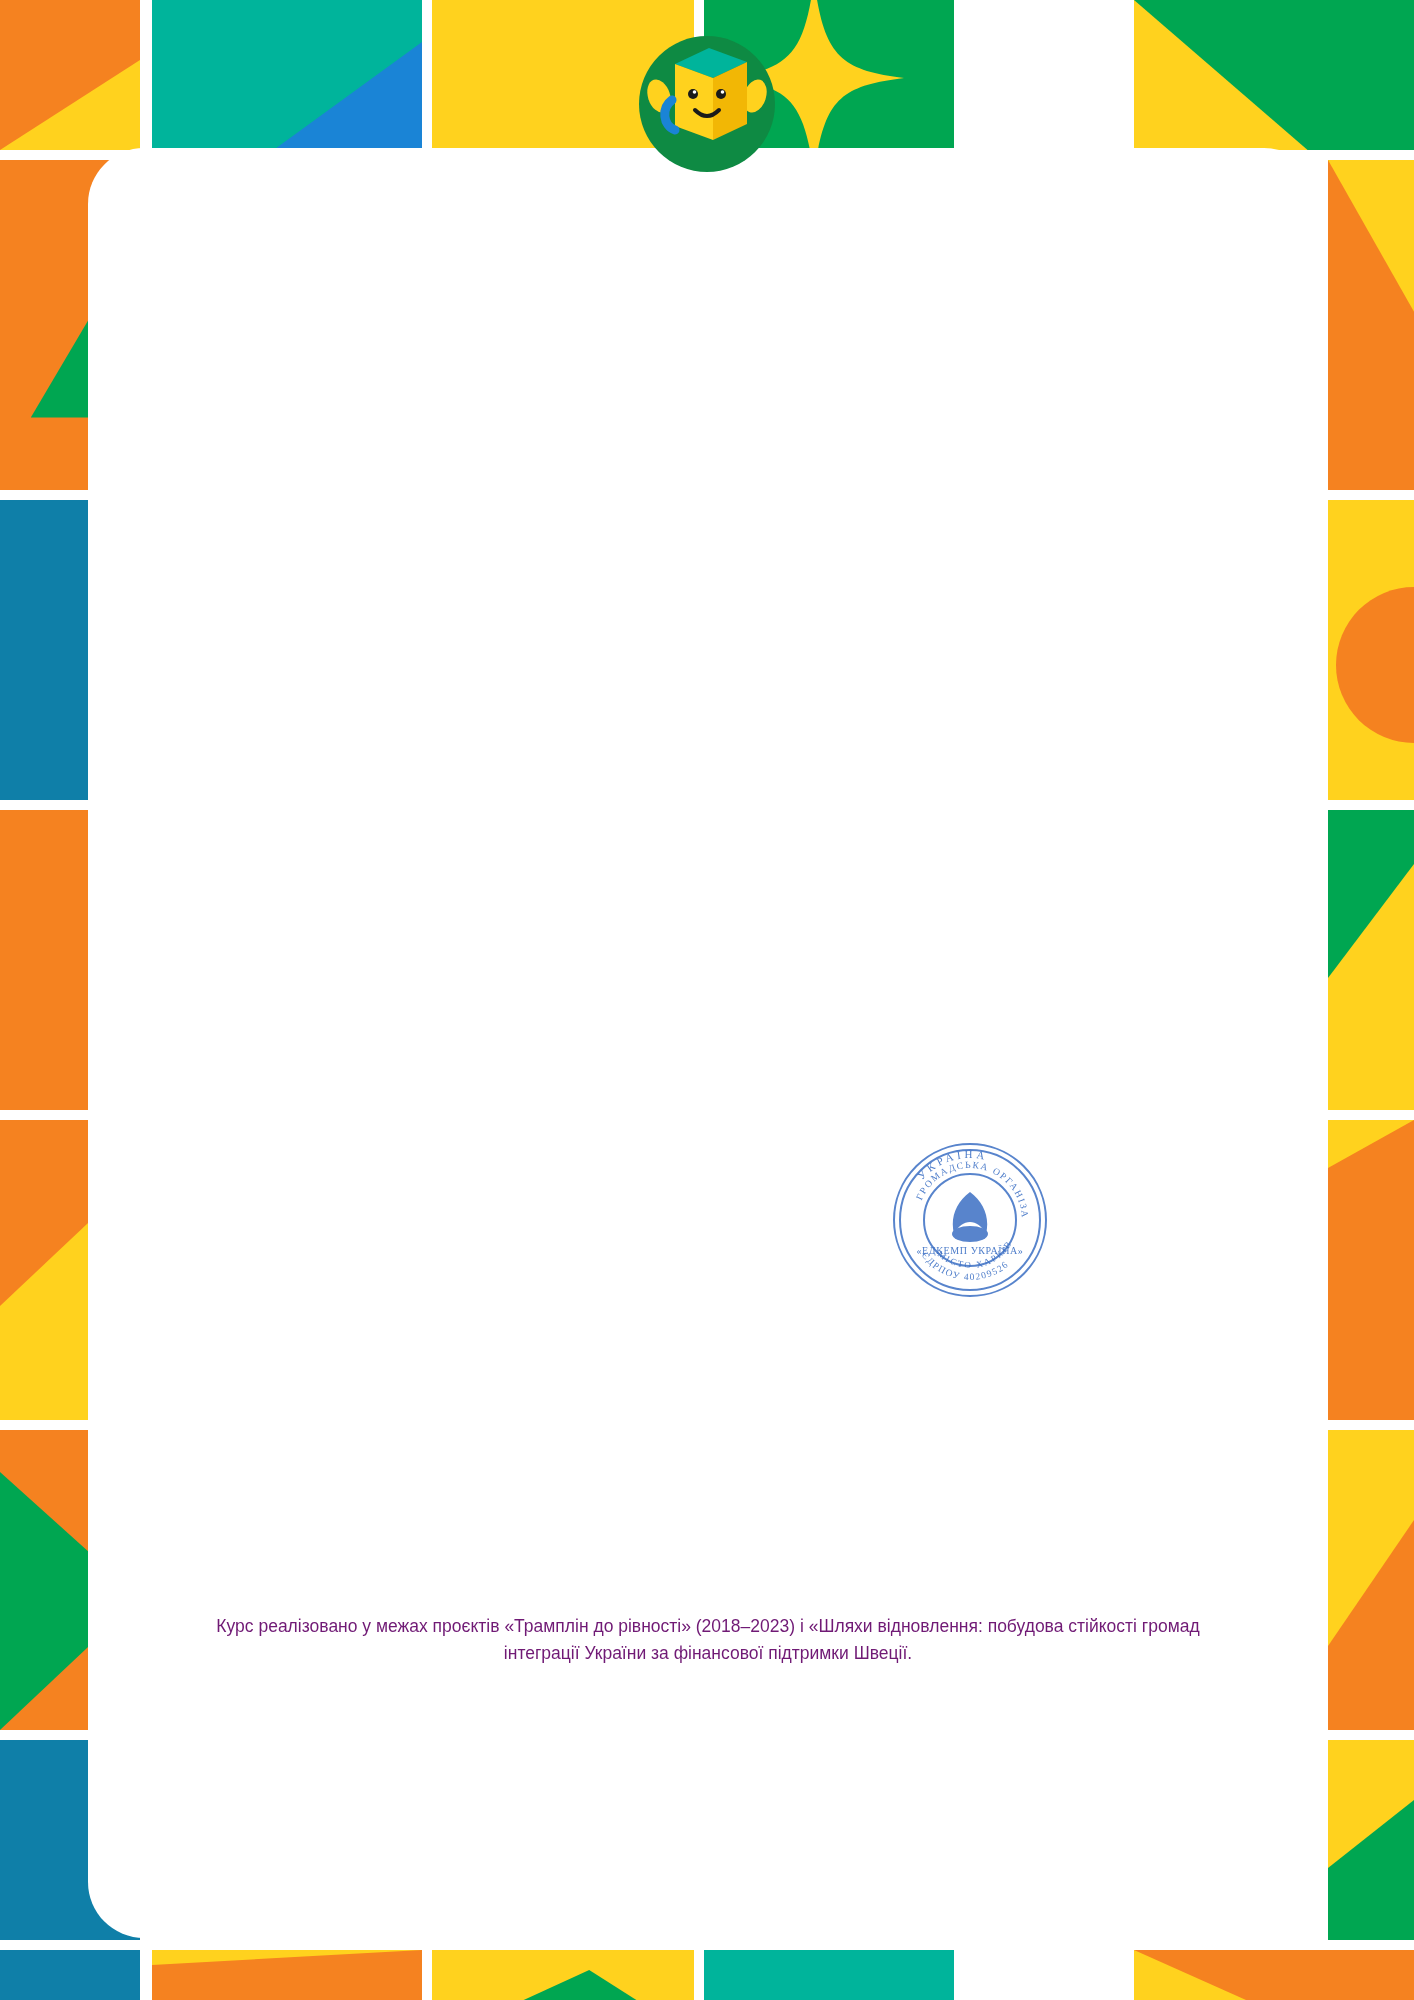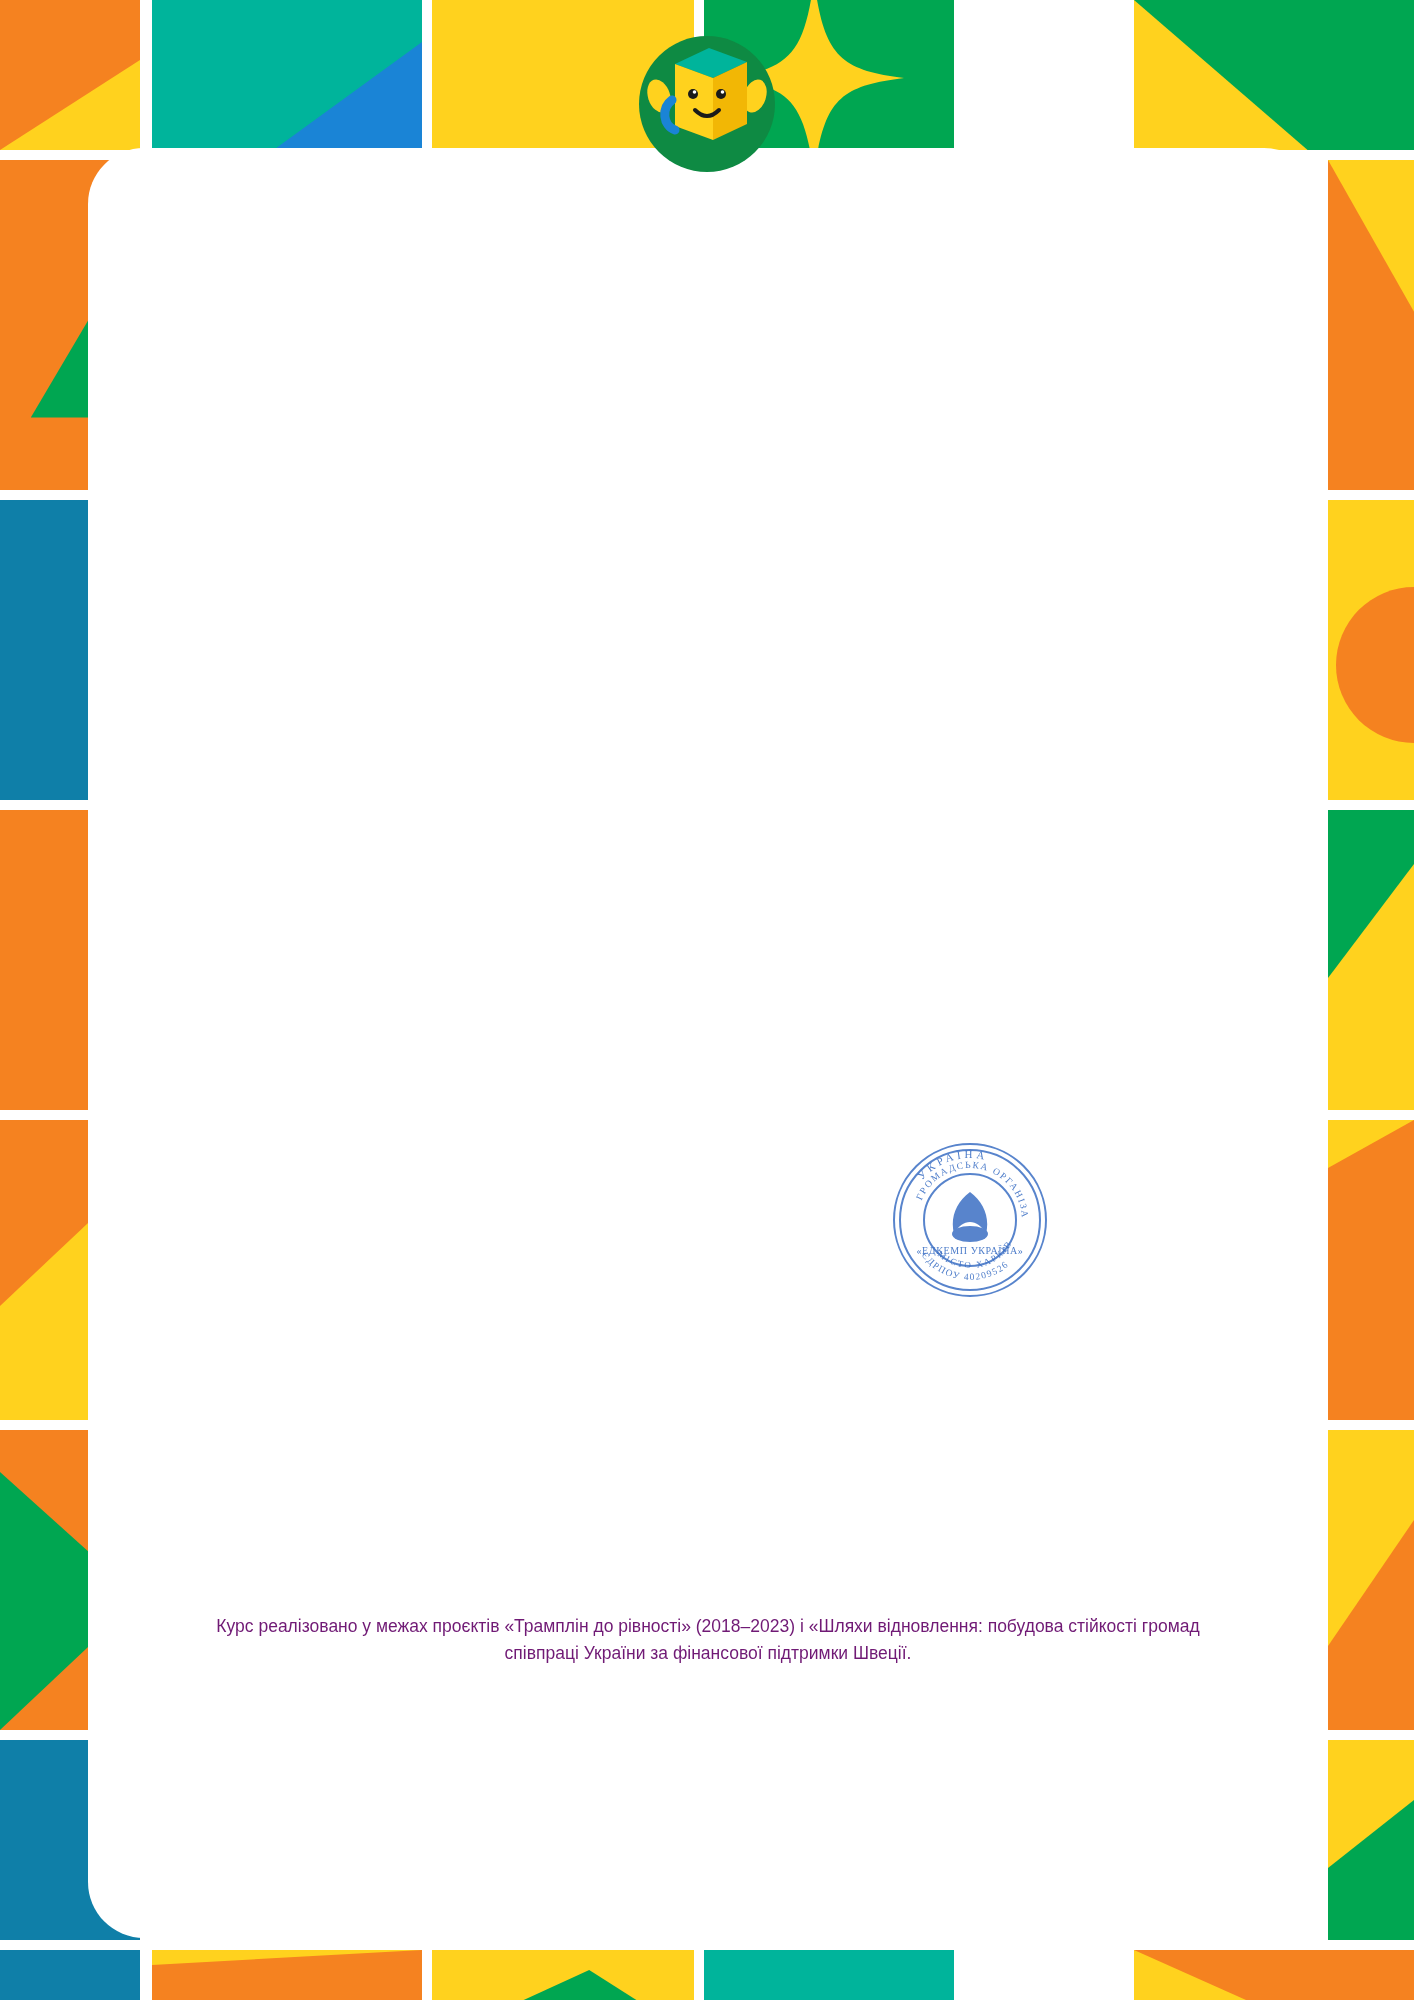--- a/index.html
+++ b/index.html
@@ -217,14 +217,14 @@
     <g opacity="0.85" fill="#3b6fc4">
       <path d="M90 62 C76 72, 70 88, 74 104 C78 96, 84 92, 90 92 C96 92, 102 96, 106 104 C110 88, 104 72, 90 62 Z"></path>
       <ellipse cx="90" cy="104" rx="18" ry="8"></ellipse>
     </g>
     <text x="90" y="124" text-anchor="middle" font-size="10" fill="#3b6fc4" font-family="'Liberation Serif', serif" letter-spacing="0.6" opacity="0.9">«ЕДКЕМП УКРАЇНА»</text>
   </svg>
 </div>
 
 <div id="footer-note">
   <p>Курс реалізовано у межах проєктів «Трамплін до рівності» (2018–2023) і «Шляхи відновлення: побудова стійкості громад</p>
-  <p>співпраці України за фінансової підтримки Швеції.</p>
+  <p>інтеграції України за фінансової підтримки Швеції.</p>
 </div>
 
 </body></html>

